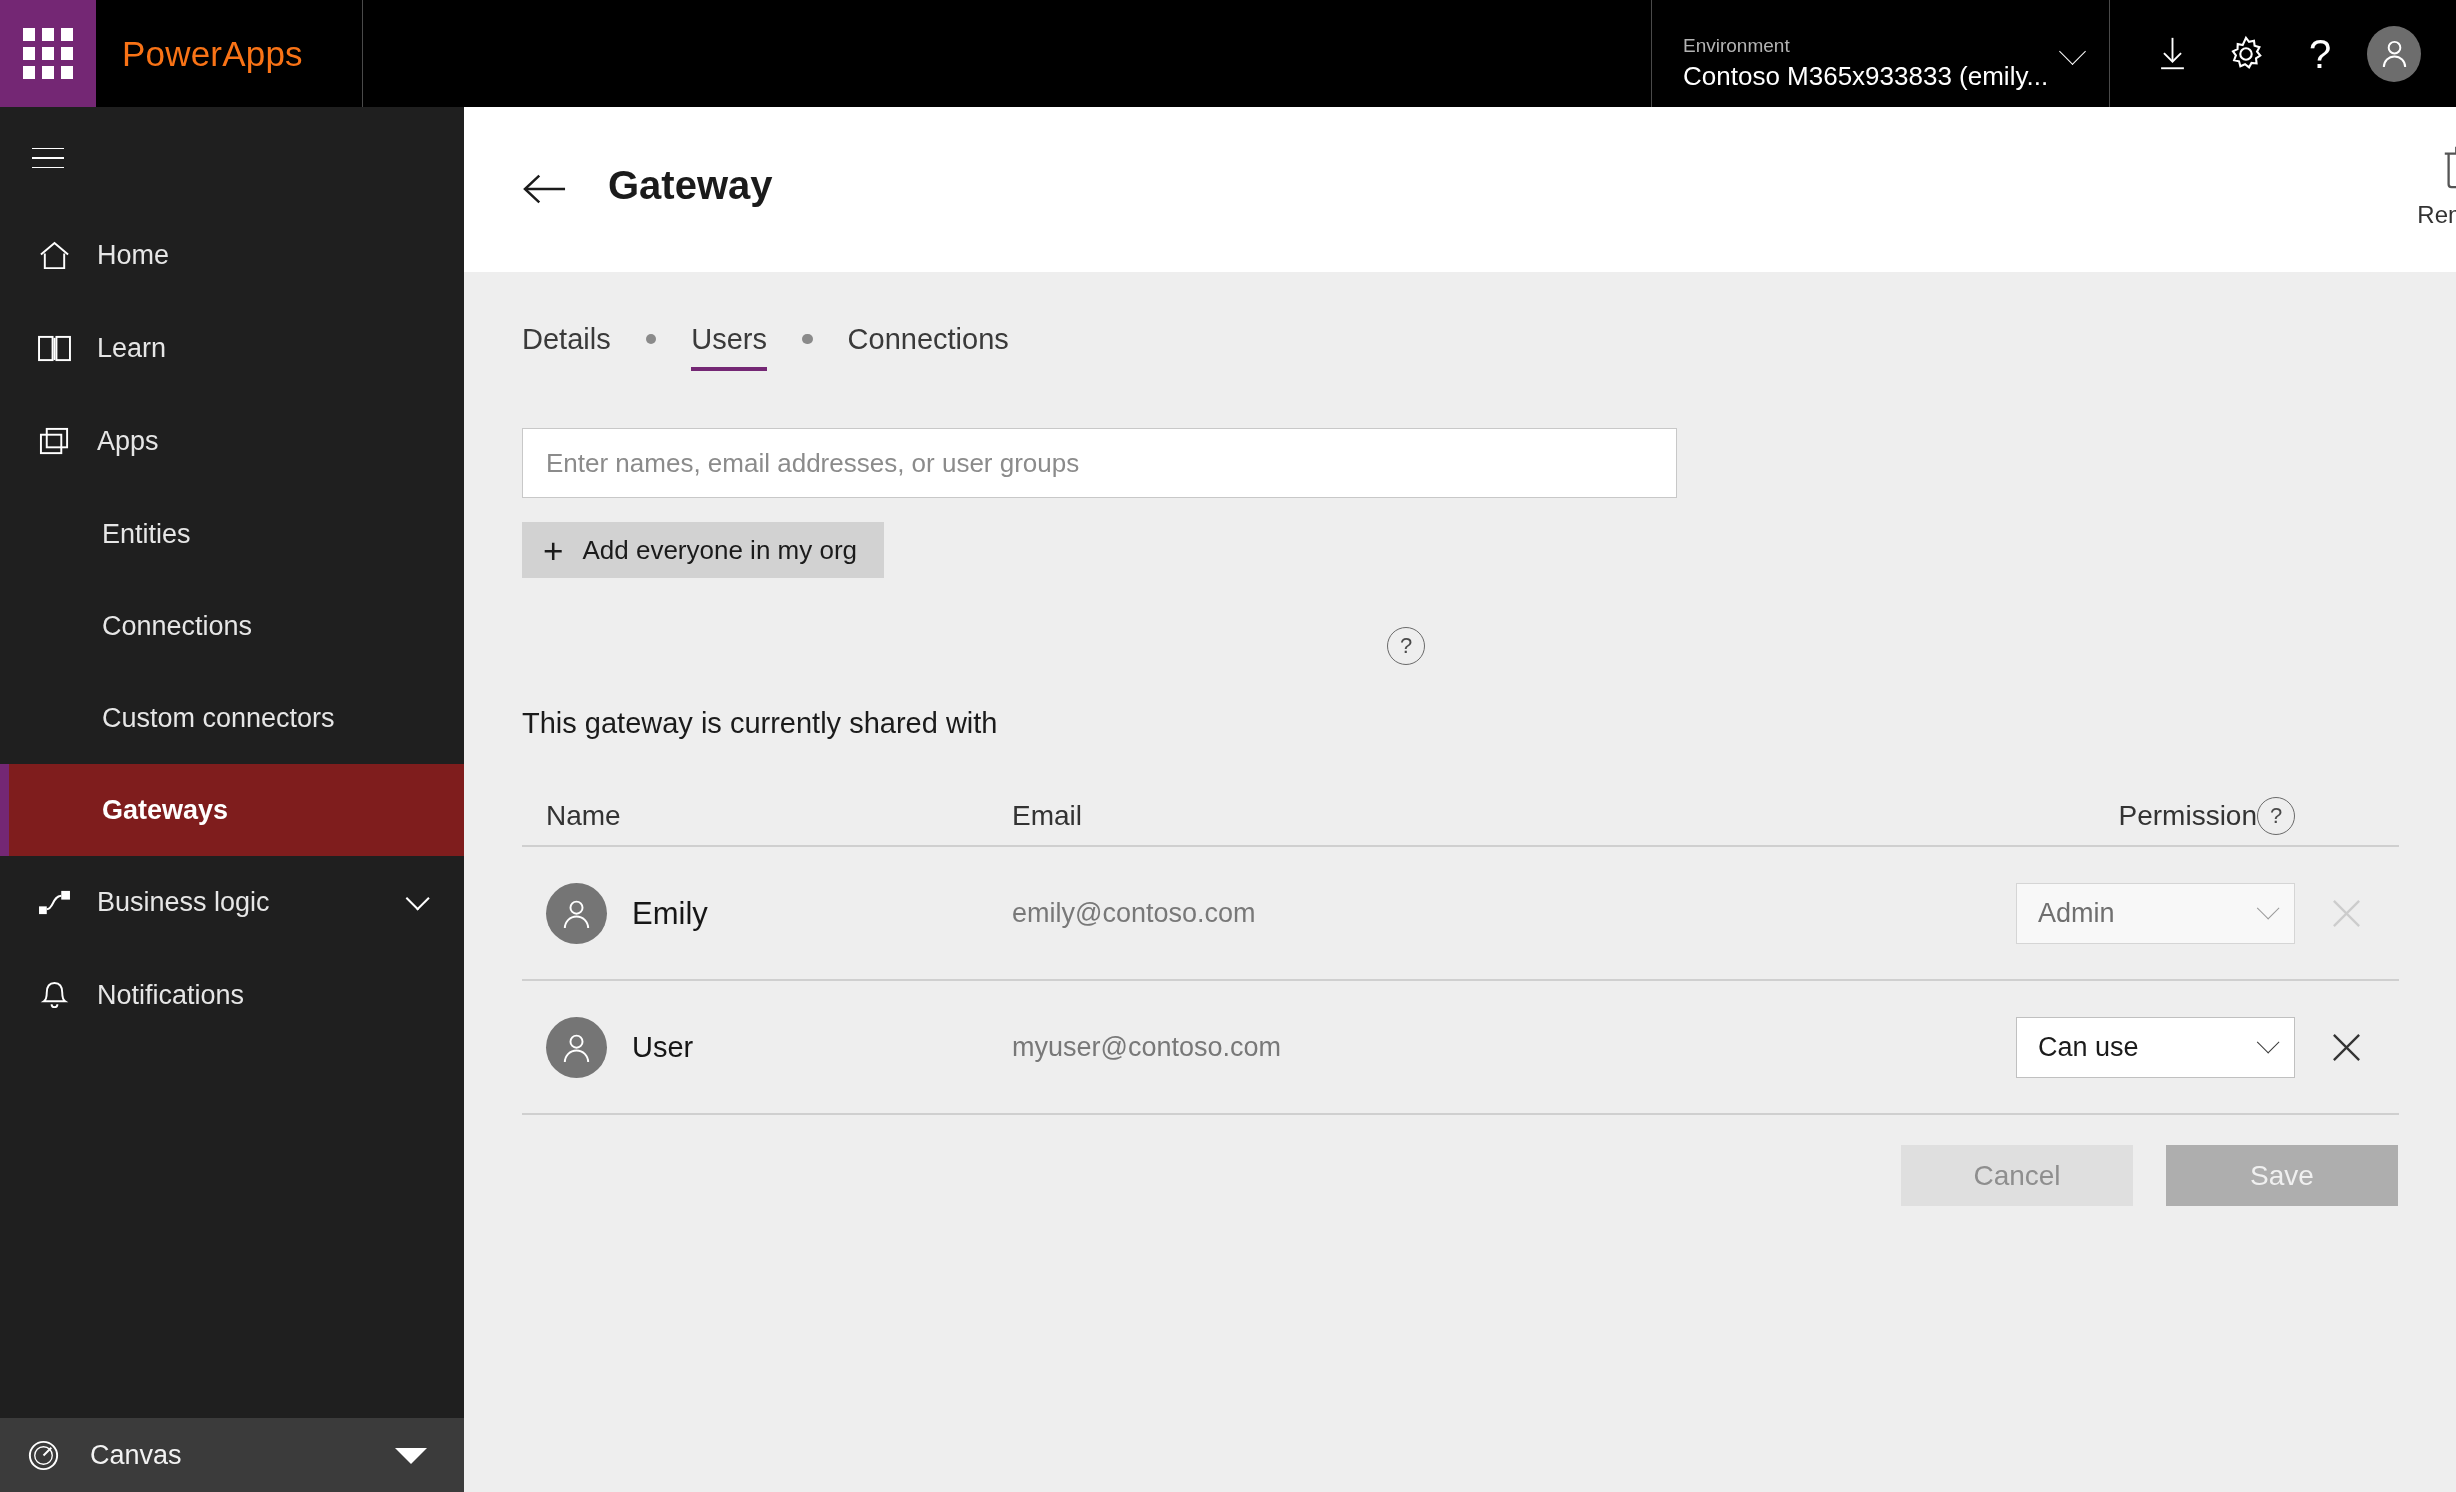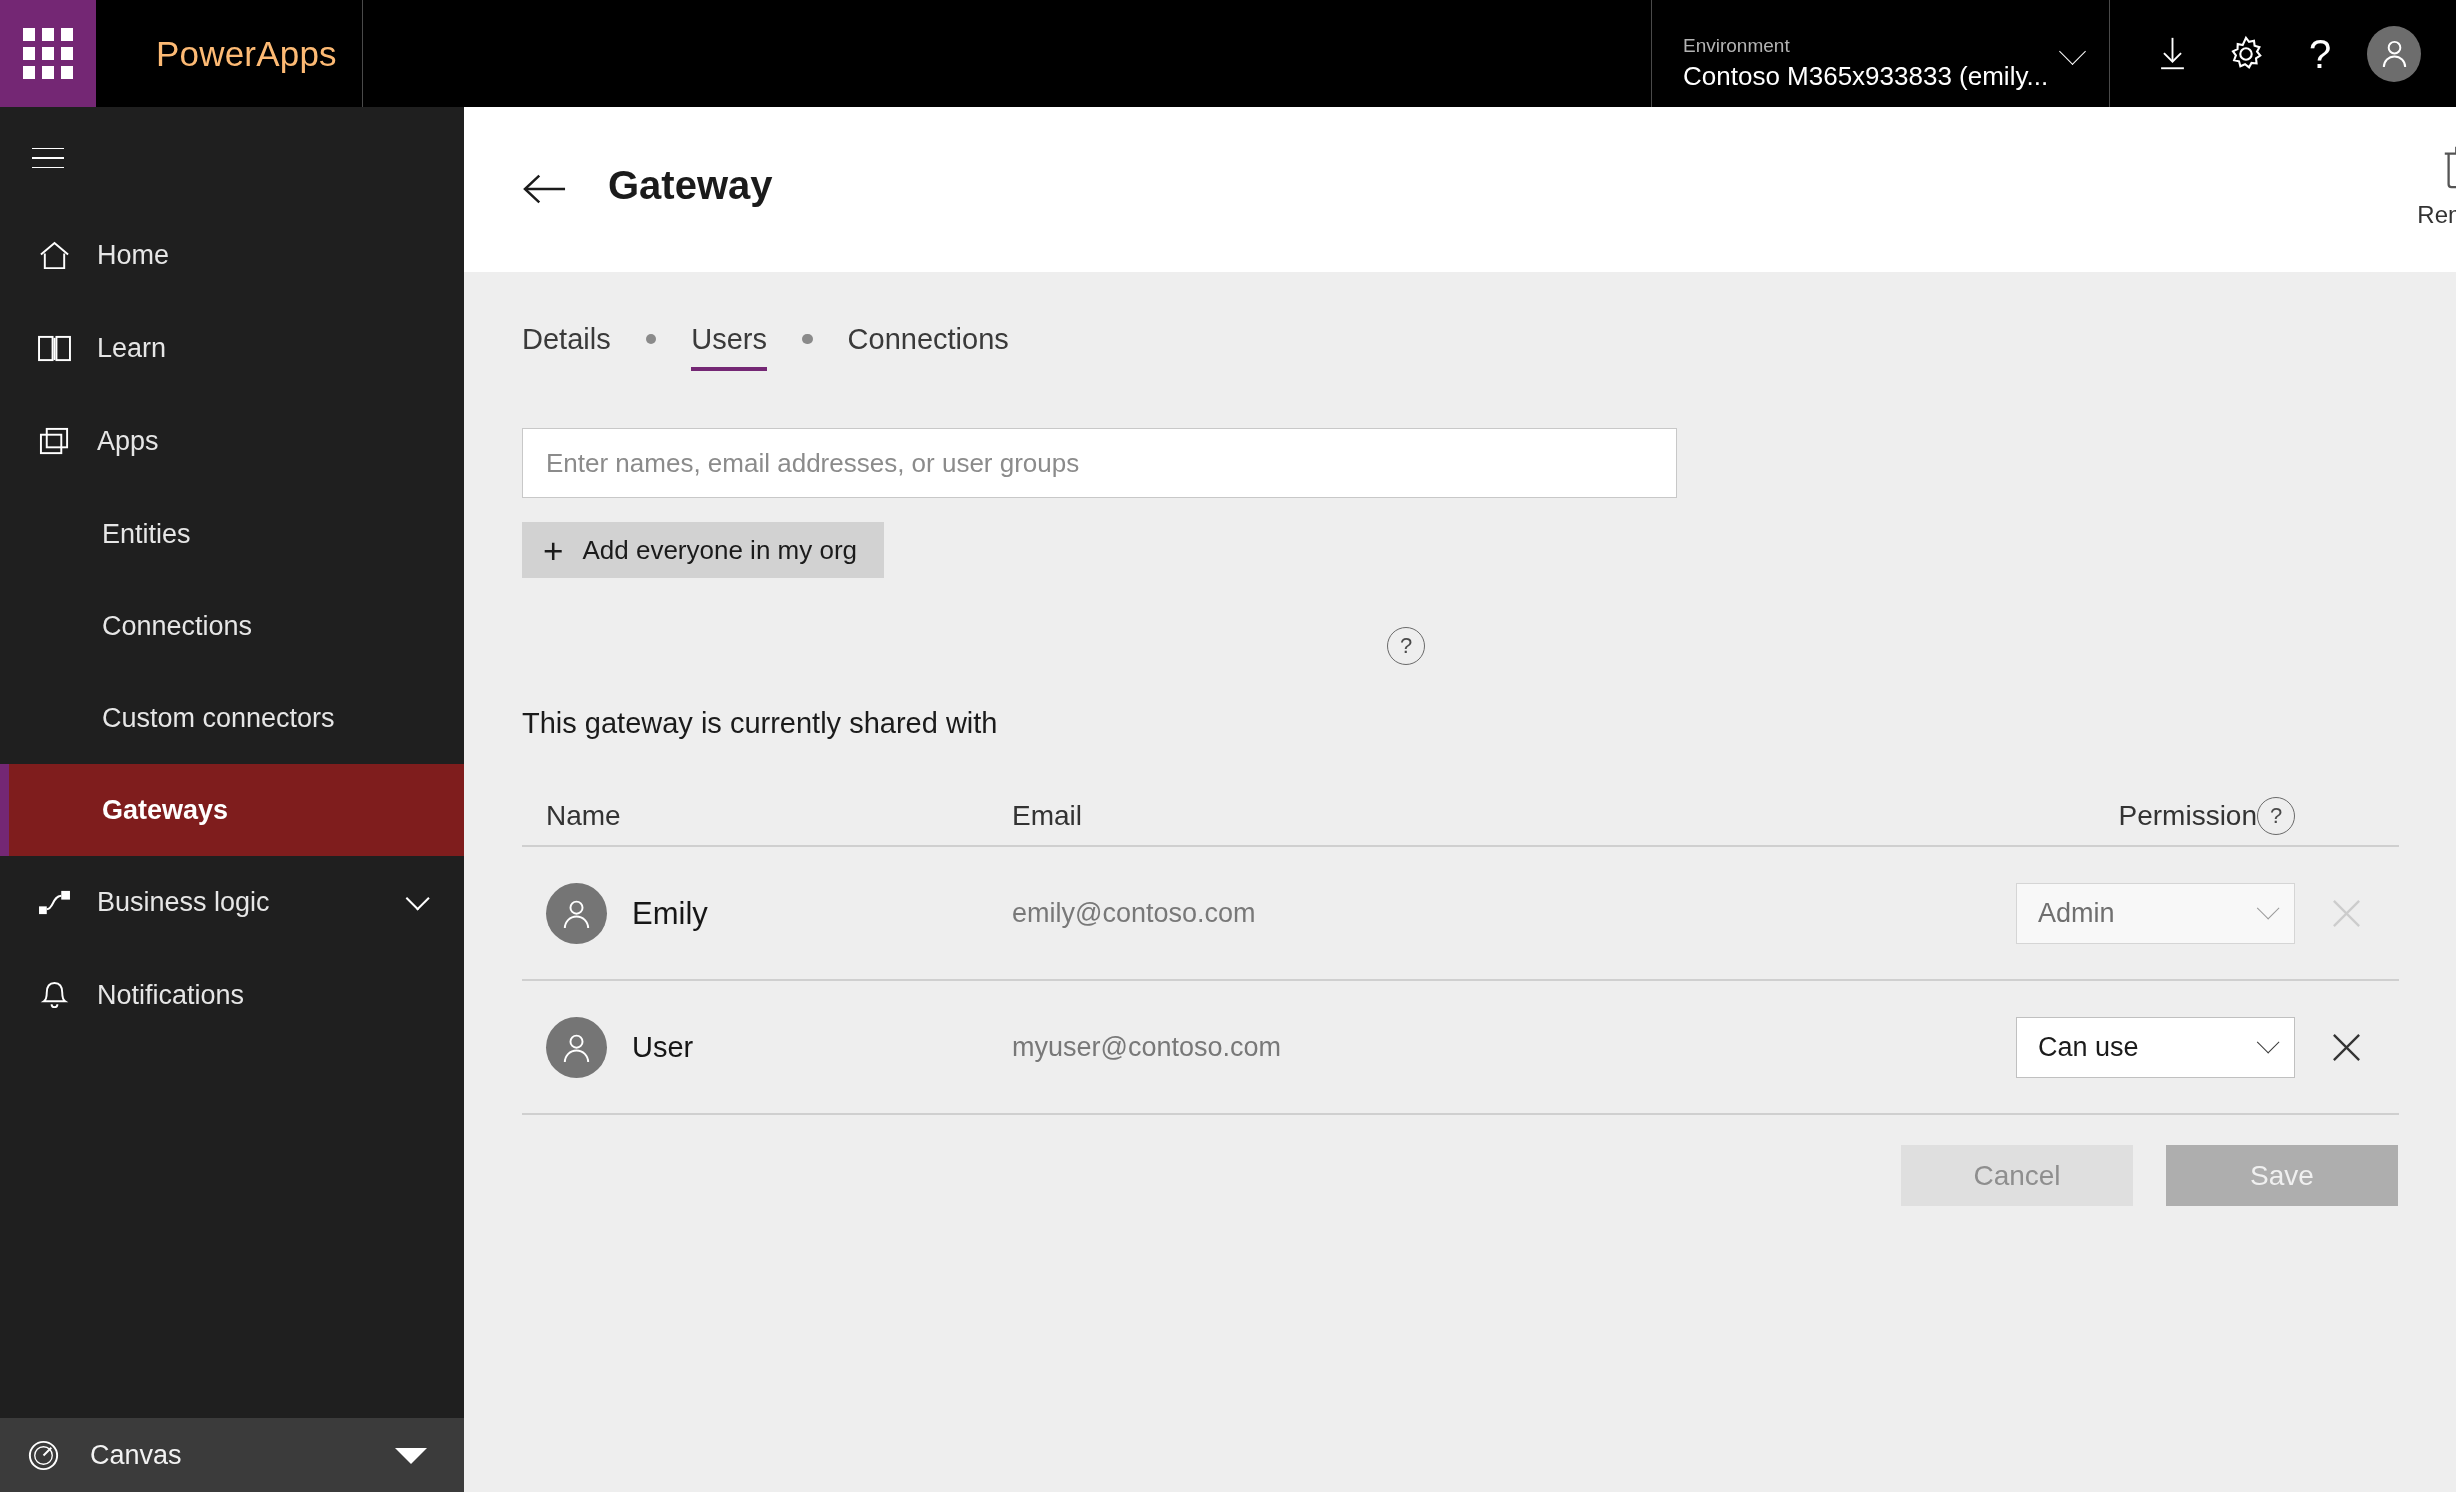--- a/index.html
+++ b/index.html
@@ -33,22 +33,22 @@
     display: grid;
     grid-template-columns: repeat(3, 12.5px);
     grid-template-rows: repeat(3, 12.5px);
     gap: 6.7px;
   }
   .waffle-grid i { display: block; background: #ffffff; width: 12.5px; height: 12.5px; }
 
   .brand {
     width: 267px; height: 107px;
     display: flex; align-items: center;
-    padding-left: 60px;
-    color: #fdba74;
+    padding-left: 26px;
+    color: #f97316;
     font-size: 35px;
     font-weight: 400;
     letter-spacing: 0.2px;
     border-right: 1.9px solid #4a4a4a;
     cursor: pointer;
   }
 
   .topbar-spacer { flex: 1 1 auto; }
 
   .env-picker {

